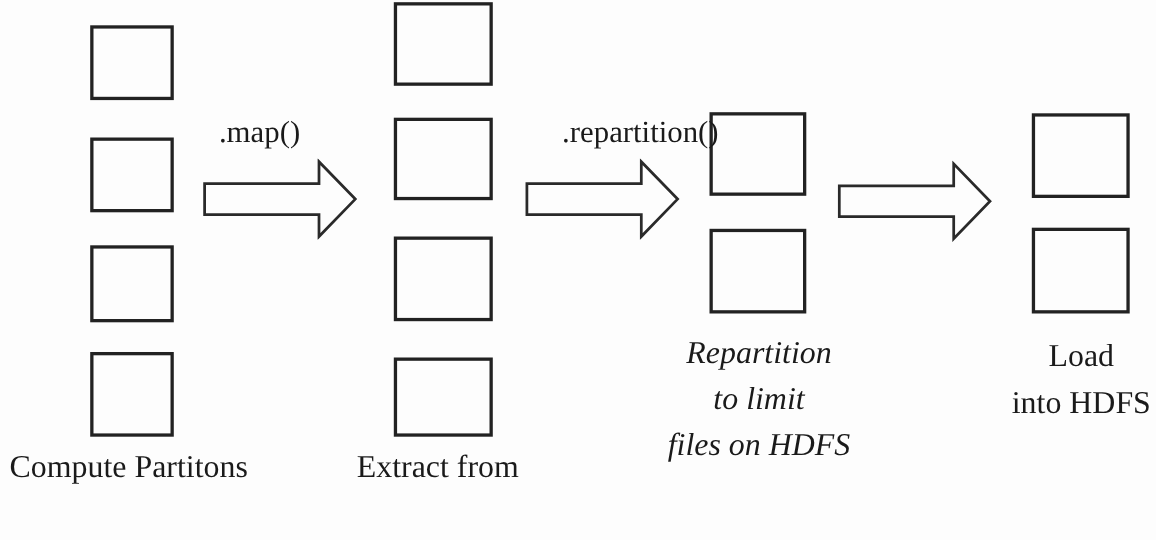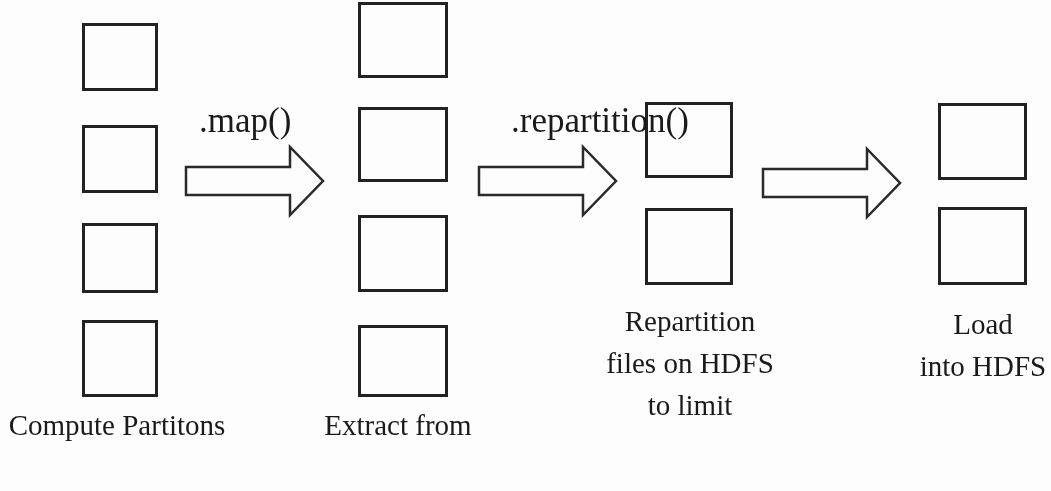--- a/index.html
+++ b/index.html
@@ -20,21 +20,21 @@
   }
   .arrow { position: absolute; }
   .arrow polygon {
     fill: #fdfdfd;
     stroke: #2a2a2a;
     stroke-width: 2.5;
     stroke-linejoin: miter;
   }
   .arrow-label {
     position: absolute;
-    font-size: 35px;
+    font-size: 28px;
     line-height: 29px;
     white-space: nowrap;
   }
   .stage-label {
     position: absolute;
     font-size: 29px;
     line-height: 42px;
     text-align: center;
   }
 </style>
@@ -74,24 +74,24 @@
   </svg>
 
   <div class="stage-label" style="left:-2px; top:404px; width:238px;">
     <div>Compute Partitons</div>
   </div>
 
   <div class="stage-label" style="left:308px; top:404px; width:180px;">
     <div>Extract from</div>
   </div>
 
-  <div class="stage-label" style="left:600px; top:300px; width:180px;">
+  <div class="stage-label" style="left:600px; top:300px; width:180px;font-style:italic;">
     <div>Repartition</div>
+    <div>to limit</div>
     <div>files on HDFS</div>
-    <div>to limit</div>
   </div>
 
   <div class="stage-label" style="left:893px; top:303px; width:180px;">
     <div>Load</div>
     <div>into HDFS</div>
   </div>
 
 </div>
 
 </body></html>

